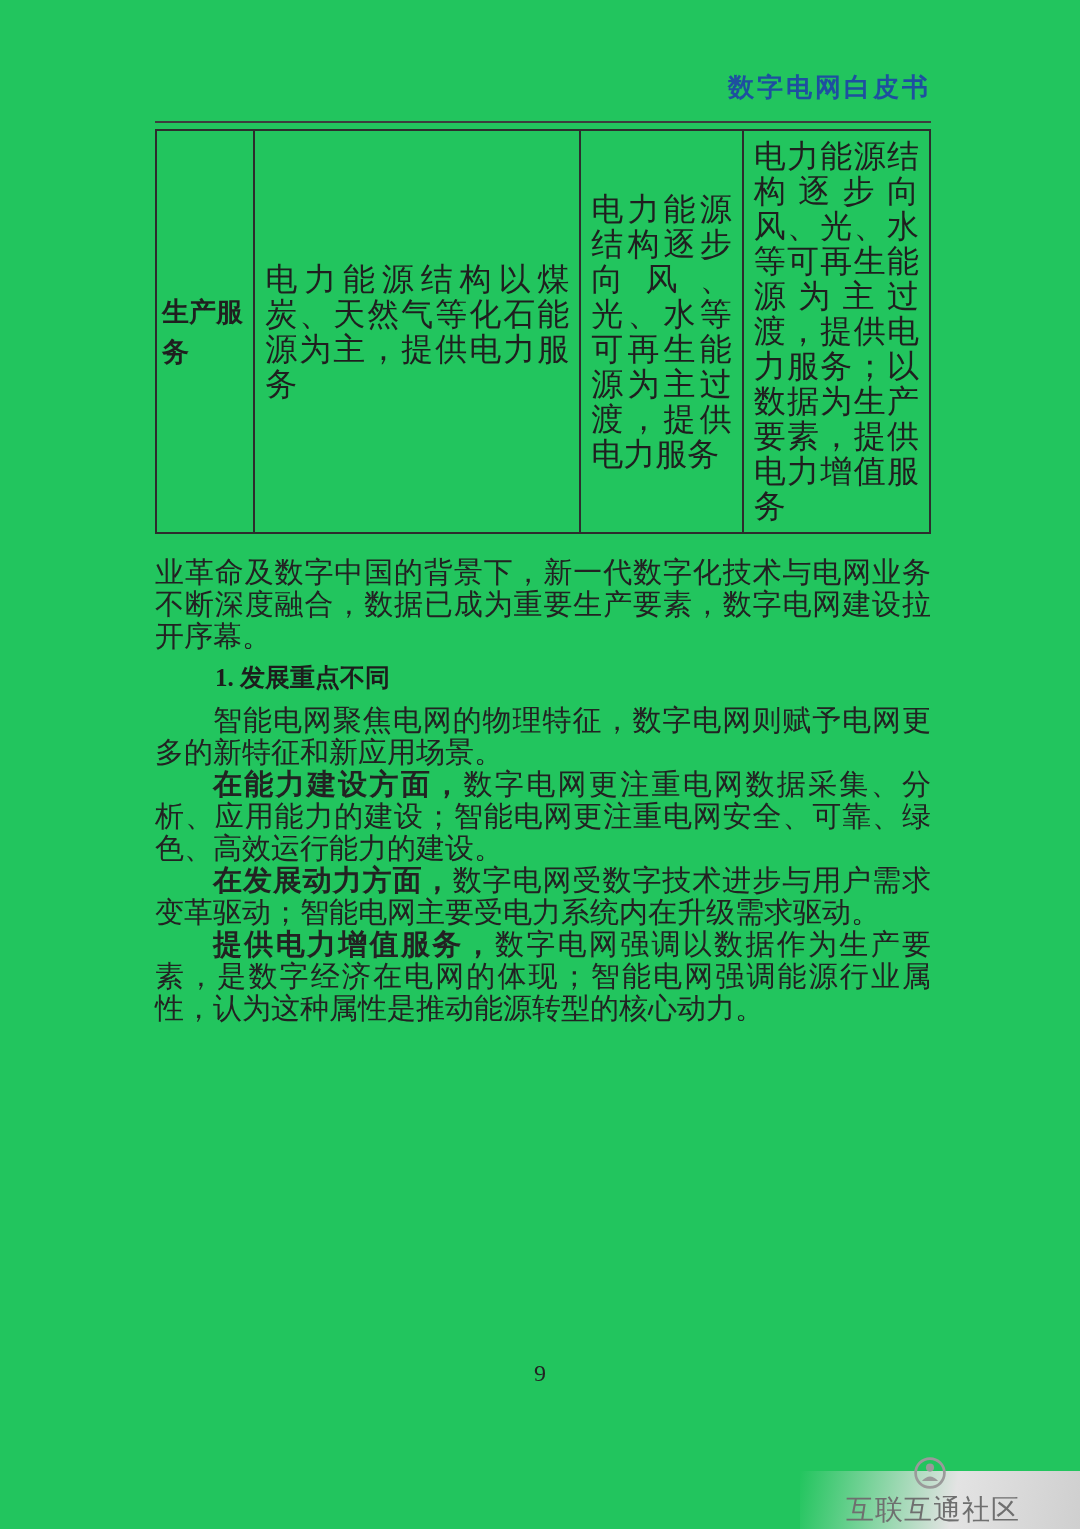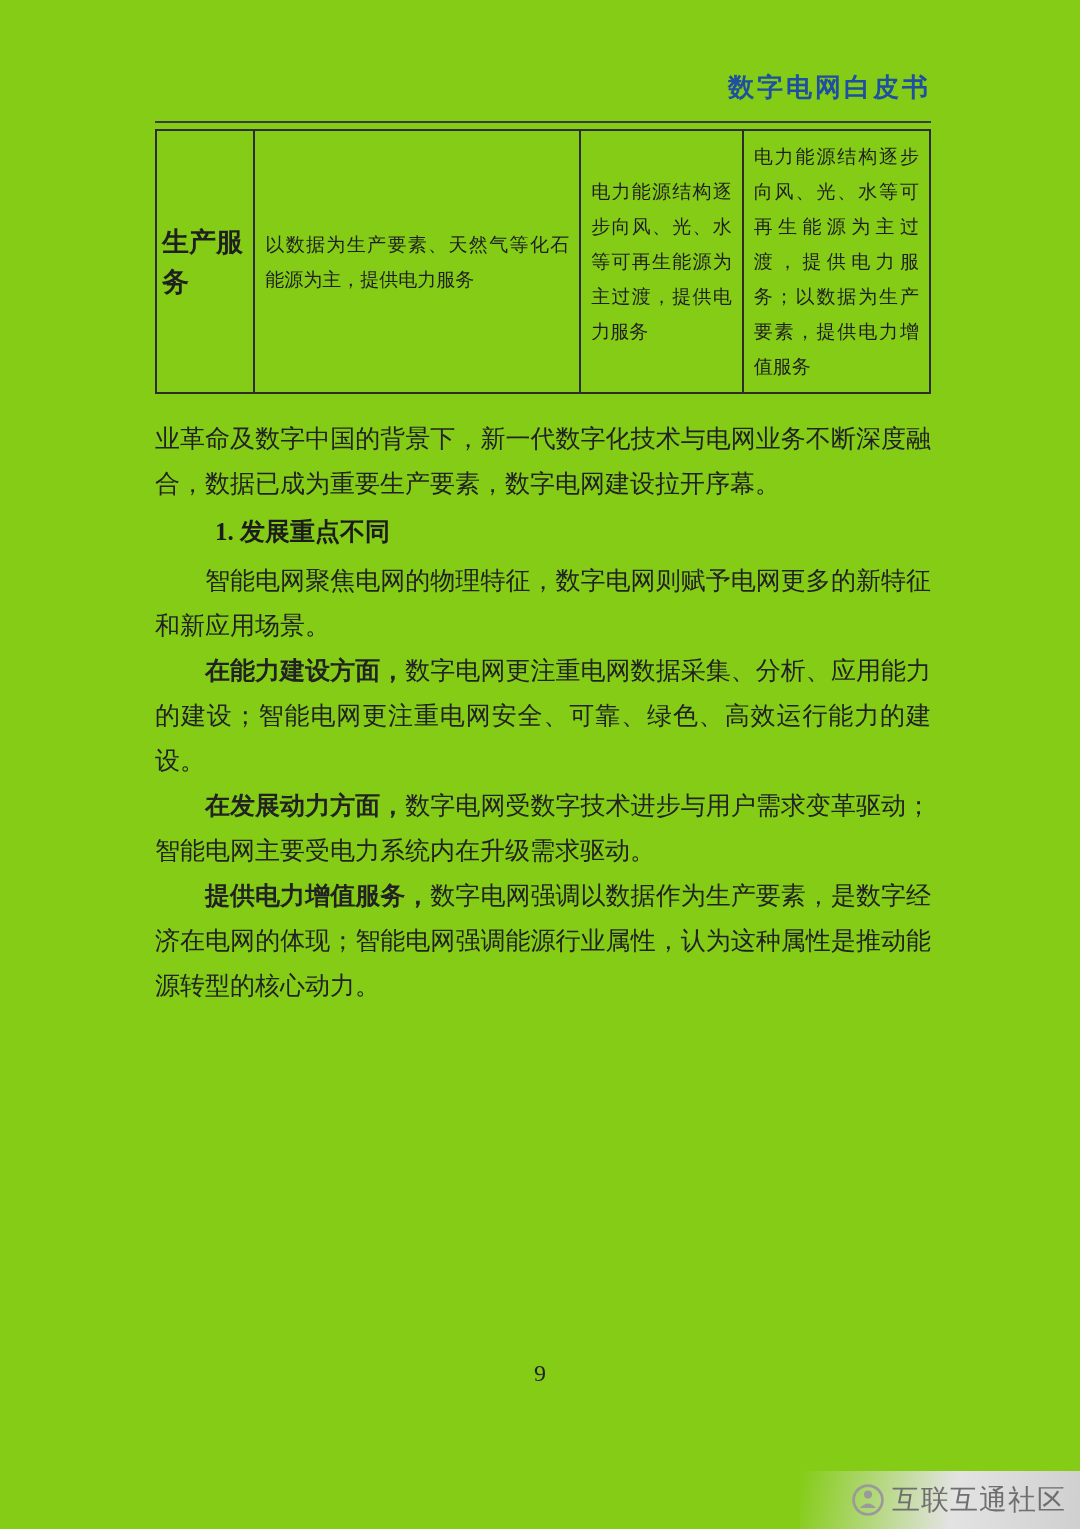--- a/index.html
+++ b/index.html
@@ -4,21 +4,21 @@
 <style>
   * { margin: 0; padding: 0; box-sizing: border-box; }
   html, body { background: #ffffff; }
   body {
     width: 1080px; height: 1529px;
     font-family: "Liberation Serif", serif;
   }
   .page {
     position: relative;
     width: 1080px; height: 1529px;
-    background: #84cc16;
+    background: #22c55e;
     overflow: hidden;
     color: #1f1f1f;
   }
   .content {
     position: absolute;
     left: 155px; top: 70px;
     width: 776px;
   }
   
   .header-row {
@@ -37,42 +37,42 @@
   table.doc-table {
     margin-top: 6px;
     width: 100%;
     border-collapse: collapse;
     table-layout: fixed;
   }
   table.doc-table td, table.doc-table th {
     border: 2px solid #2d2d2d;
     vertical-align: middle;
     padding: 8px 10px;
-    font-size: 19px;
+    font-size: 32px;
     line-height: 35px;
     text-align: justify;
     text-justify: inter-ideograph;
     word-break: break-all;
   }
   table.doc-table th.rowhead {
     width: 95px;
     font-size: 27px;
     font-weight: bold;
     text-align: left;
     line-height: 40px;
     padding-left: 5px;
   }
   td.c1 { width: 315px; font-size: 26px; line-height: 40px; }
   td.c2 { width: 157px; }
   td.c3 { width: 181px; }
   
   .body-block { margin-top: 22px; }
   p.body-para {
-    font-size: 25px;
-    line-height: 45px;
+    font-size: 29px;
+    line-height: 32px;
     text-align: justify;
     text-justify: inter-ideograph;
     word-break: break-all;
     color: #222222;
   }
   p.indent { text-indent: 2em; }
   p.body-para .lead { font-weight: bold; }
   h3.sec-heading {
     font-size: 25px;
     line-height: 52px;
@@ -92,20 +92,21 @@
   
   .watermark {
     position: absolute;
     right: 0; bottom: 0;
     width: 280px; height: 58px;
     background: linear-gradient(100deg, rgba(255,255,255,0) 0%, #e3e3e3 55%, #cfcfcf 100%);
     display: flex;
     align-items: center;
     justify-content: flex-end;
     padding-right: 14px;
+    flex-direction: column;
   }
   .watermark .wm-icon { width: 36px; height: 36px; margin-right: 6px; flex: 0 0 auto; }
   .watermark .wm-text {
     font-size: 28px;
     color: #6f6f6f;
     font-family: "Liberation Sans", sans-serif;
     letter-spacing: 1px;
     white-space: nowrap;
   }
 </style>
@@ -116,21 +117,21 @@
   <div class="content">
 
     <div class="header-row">
       <span class="header-title">数字电网白皮书</span>
     </div>
 
     <table class="doc-table">
       <tbody>
         <tr>
           <th class="rowhead">生产服务</th>
-          <td class="c1">以数据为生产要素、天然气等化石能源为主，提供电力服务</td>
+          <td class="c1">电力能源结构以煤炭、天然气等化石能源为主，提供电力服务</td>
           <td class="c2">电力能源结构逐步向风、光、水等可再生能源为主过渡，提供电力服务</td>
           <td class="c3">电力能源结构逐步向风、光、水等可再生能源为主过渡，提供电力服务；以数据为生产要素，提供电力增值服务</td>
         </tr>
       </tbody>
     </table>
 
     <div class="body-block">
       <p class="body-para">业革命及数字中国的背景下，新一代数字化技术与电网业务不断深度融合，数据已成为重要生产要素，数字电网建设拉开序幕。</p>
 
       <h3 class="sec-heading">1. 发展重点不同</h3>

